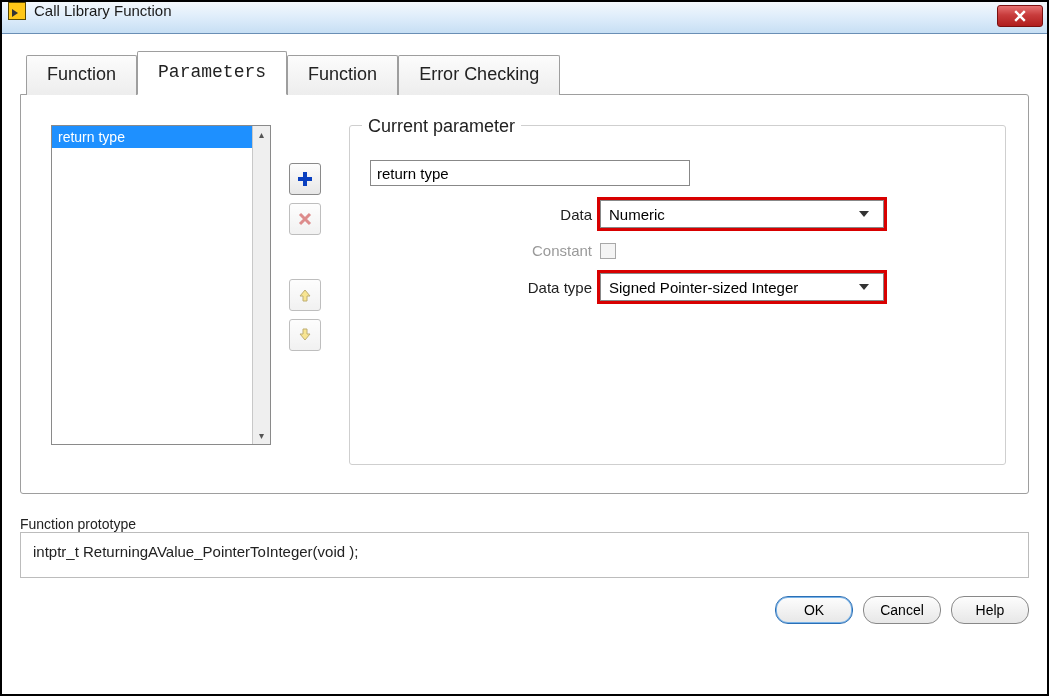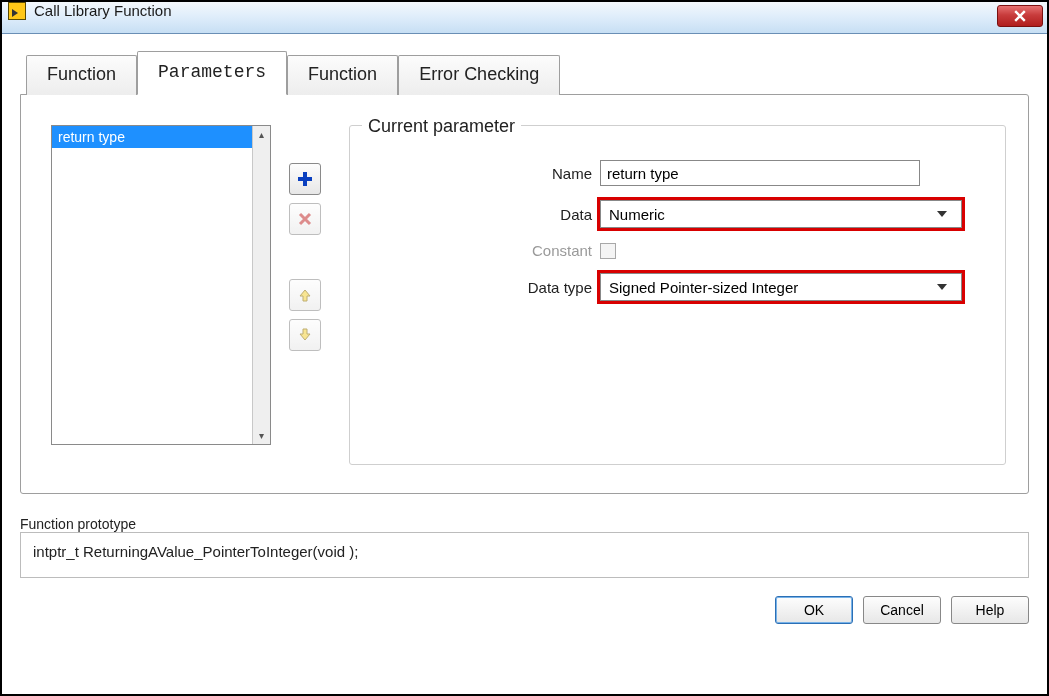--- a/index.html
+++ b/index.html
@@ -193,21 +193,21 @@
   }
   .text-input {
     width: 320px;
     height: 26px;
     border: 1px solid #888;
     padding: 2px 6px;
     font-size: 15px;
     font-family: inherit;
   }
   .combo {
-    width: 362px;
+    width: 284px;
     height: 28px;
     border: 1px solid #888;
     display: flex;
     align-items: center;
     justify-content: space-between;
     padding: 0 12px 0 8px;
     font-size: 15px;
     background: #fff;
     cursor: pointer;
   }
@@ -244,21 +244,21 @@
   .button-row {
     display: flex;
     justify-content: flex-end;
     gap: 10px;
     margin-top: 18px;
   }
   .push-btn {
     min-width: 78px;
     height: 28px;
     border: 1px solid #888;
-    border-radius: 3px;
+    border-radius: 13px;
     background: linear-gradient(to bottom, #fdfdfd, #e7e7e7);
     font-size: 14px;
     cursor: pointer;
     padding: 0 14px;
   }
   .push-btn.default {
     border: 1px solid #2b6fb5;
     box-shadow: 0 0 0 1px #77b2e8 inset;
   }
 </style>
@@ -319,21 +319,20 @@
           <svg width="14" height="14" viewBox="0 0 14 14">
               <path d="M7 12 L2 6 L5 6 L5 1 L9 1 L9 6 L12 6 Z" fill="#f4d13a" stroke="#8a6d00" stroke-width="1"></path>
             </svg>
         </div>
       </div>
 
       <div class="current-group">
         <div class="group-legend">Current parameter</div>
 
         <div class="field-row">
-          <div class="field-label">Name</div>
           <div class="field-control">
             <input class="text-input" value="return type" style="">
           </div>
         </div>
 
         <div class="field-row">
           <div class="field-label">Data</div>
           <div class="field-control">
             <div class="combo highlight">
               <span>Numeric</span>

